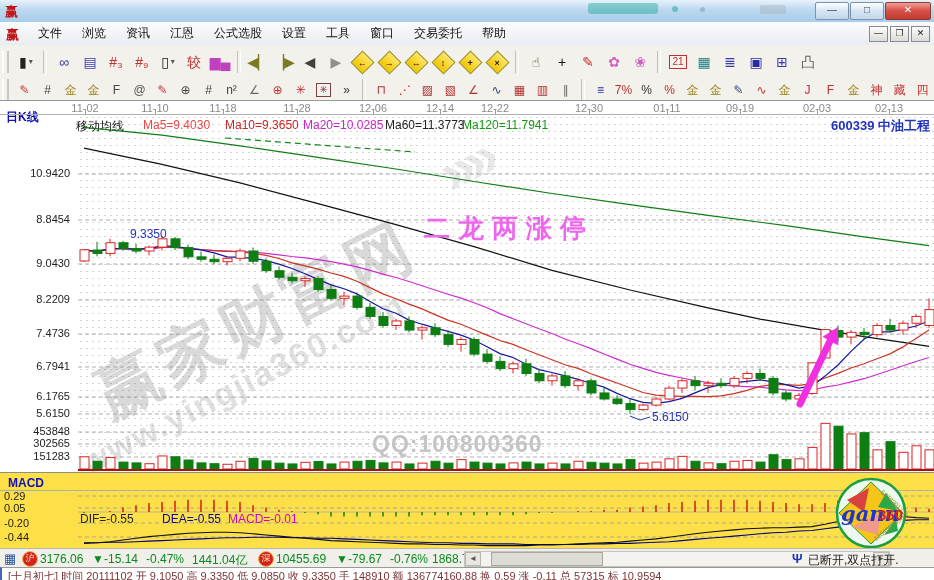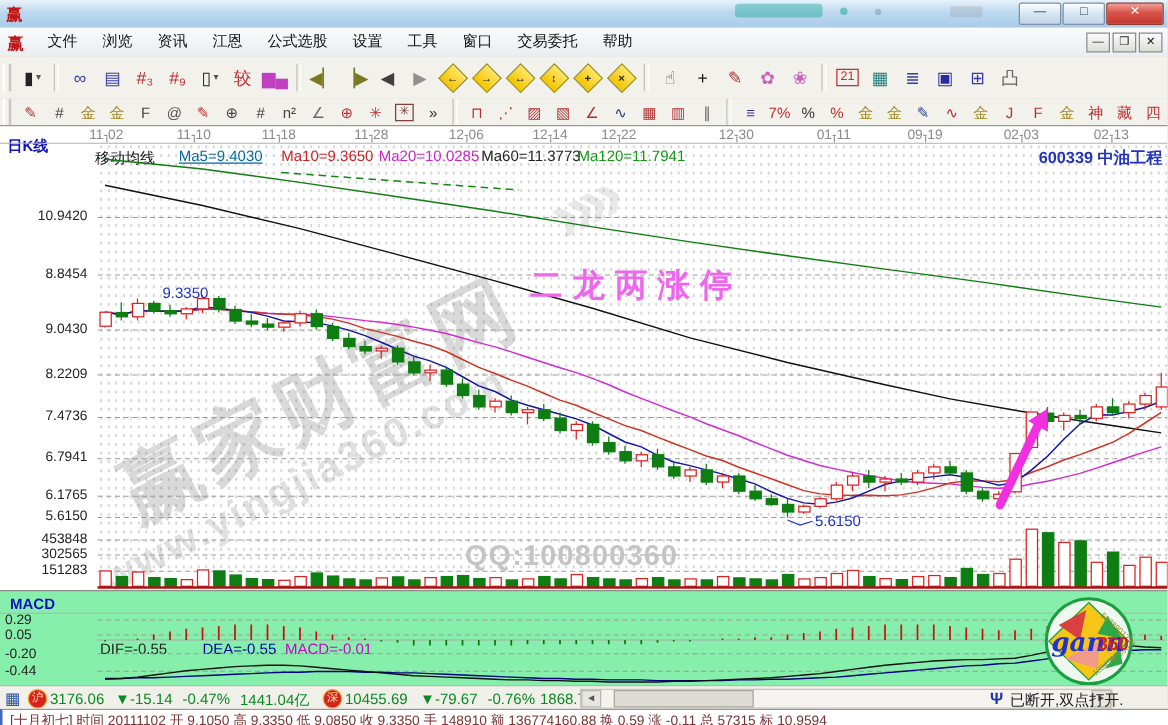--- a/index.html
+++ b/index.html
@@ -55,21 +55,21 @@
 .axis-label{position:absolute;width:70px;text-align:right;font-size:11px;color:#222;}
 #watermark1{position:absolute;left:100px;top:255px;font-size:64px;font-weight:bold;color:rgba(110,110,110,.26);
 transform:rotate(-27deg);transform-origin:0 50%;white-space:nowrap;letter-spacing:6px;}
 #watermark2{position:absolute;left:84px;top:345px;font-size:33px;font-weight:bold;color:rgba(120,120,120,.24);
 transform:rotate(-27deg);transform-origin:0 50%;white-space:nowrap;letter-spacing:2px;}
 #wm-chevron{position:absolute;left:440px;top:30px;font-size:60px;font-weight:bold;color:rgba(130,130,130,.18);
 transform:rotate(-27deg);letter-spacing:-8px;}
 #highlight-text{position:absolute;left:424px;top:110px;font-size:26px;font-weight:bold;color:#ee66ee;letter-spacing:8px;}
 #qq-watermark{position:absolute;left:372px;top:330px;font-size:23px;font-weight:bold;color:#c4c4c4;letter-spacing:1px;}
 
-#macd-pane{position:absolute;left:0;top:371px;width:934px;height:77px;background:#86efac;border-top:1px solid #8f8f89;}
+#macd-pane{position:absolute;left:0;top:371px;width:934px;height:77px;background:#fde047;border-top:1px solid #8f8f89;}
 #macd-label{position:absolute;left:8px;top:3px;font-size:12px;font-weight:bold;color:#1111bb;}
 .macd-h{position:absolute;top:3px;font-size:12px;margin-top:36px;}
 .macd-axis{position:absolute;width:66px;text-align:left;font-size:11px;color:#222;}
 #gann-logo{position:absolute;left:834px;top:4px;width:74px;height:72px;}
 
 #statusbar{position:absolute;left:0;top:548px;width:934px;height:19px;background:#f0efe9;border-top:1px solid #b9b7ae;
 font-size:12px;color:#0a8a22;}
 #statusbar .txt{position:absolute;top:3px;white-space:nowrap;}
 .mkt-circle{position:absolute;top:2px;width:14px;height:14px;border-radius:50%;background:#d42222;border:1px solid #f4b840;
 color:#ffe9a0;font-size:9px;line-height:13px;text-align:center;}
@@ -357,21 +357,21 @@
     </div>
 
   <div id="chartwin">
     <div id="dotgrid"></div>
     <div id="wm-chevron">»»</div>
     <div id="watermark1">赢家财富网</div>
     <div id="watermark2">www.yingjia360.com</div>
     <div id="kline-label">日K线</div>
     <div id="ma-row">
         <span class="ma-item" style="left: 76px; color: rgb(17, 17, 17);">移动均线</span>
-        <span class="ma-item" style="left: 143px; color: #0369a1; text-decoration: underline;">Ma5=9.4030</span>
+        <span class="ma-item" style="left: 143px; color: #ef4444;">Ma5=9.4030</span>
         <span class="ma-item" style="left: 225px; color: rgb(204, 34, 34);">Ma10=9.3650</span>
         <span class="ma-item" style="left: 303px; color: rgb(204, 34, 204);">Ma20=10.0285</span>
         <span class="ma-item" style="left: 385px; color: rgb(34, 34, 34);">Ma60=11.3773</span>
         <span class="ma-item" style="left: 462px; color: rgb(17, 153, 17);">Ma120=11.7941</span>
       </div>
     <div id="stock-label">600339  中油工程</div>
     <div id="date-strip">
         <span class="date-label" style="left: 61px;">11-02</span>
         <span class="tickmark" style="left: 85px;"></span>
         <span class="date-label" style="left: 131px;">11-10</span>

